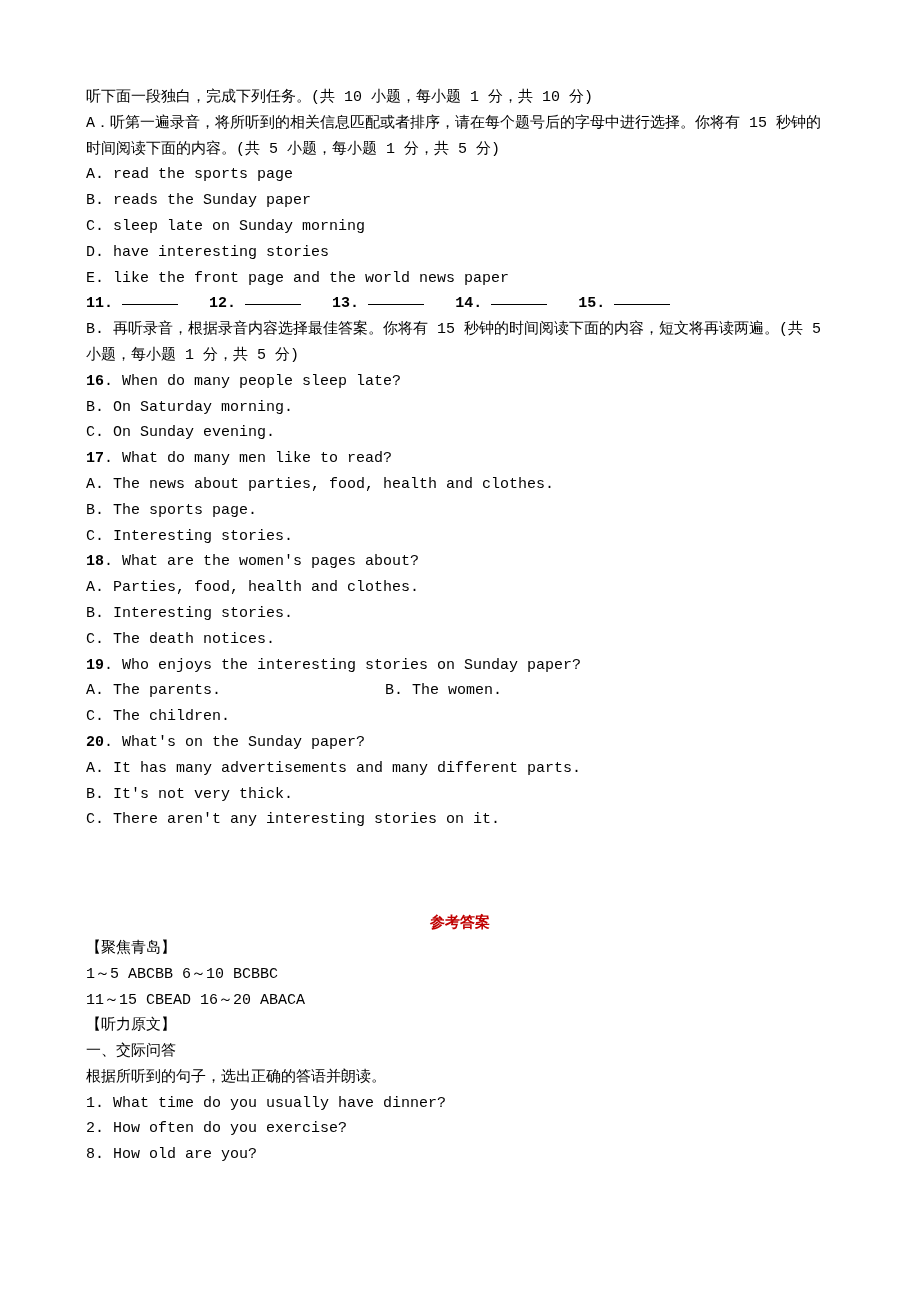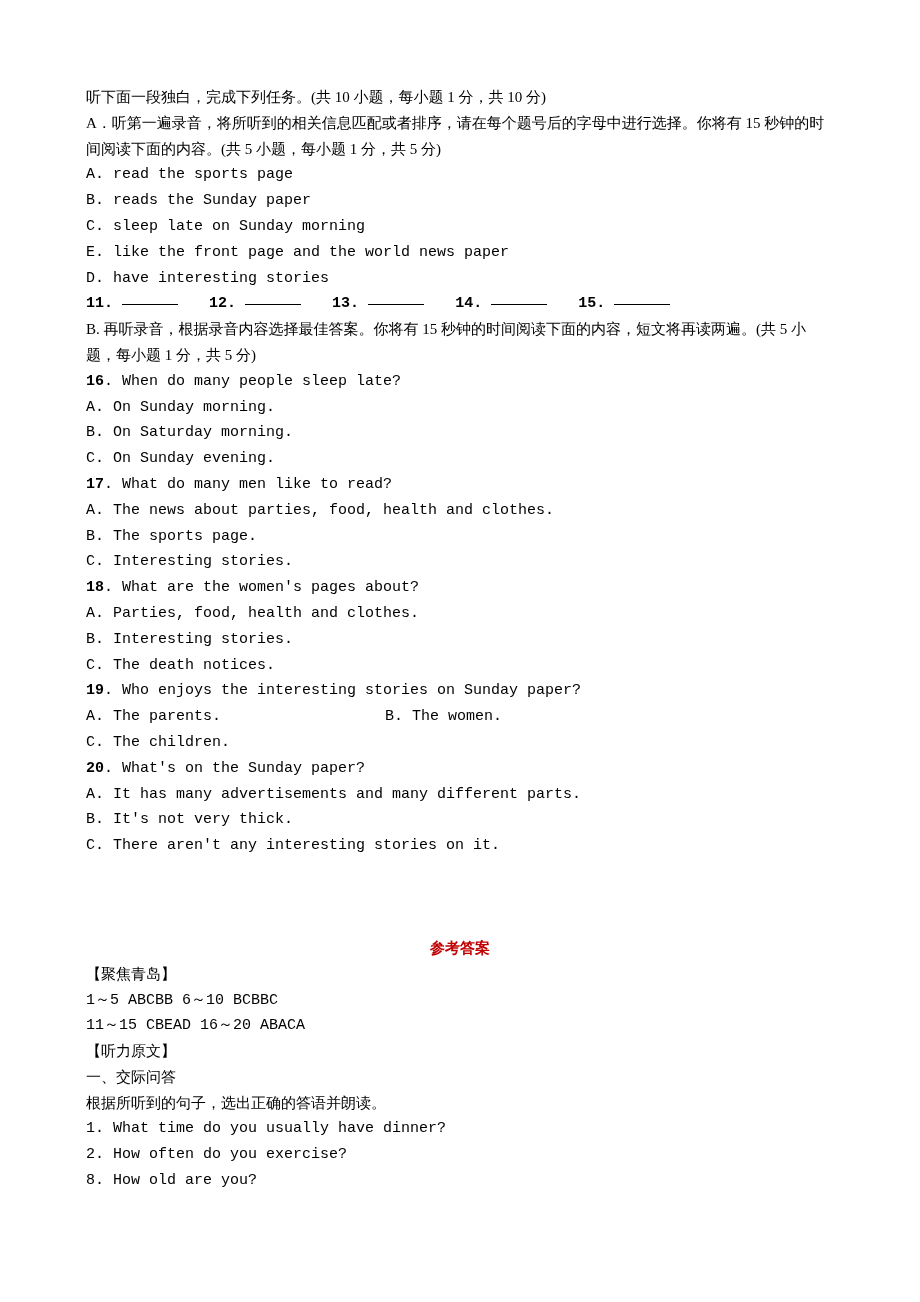--- a/index.html
+++ b/index.html
@@ -10,20 +10,21 @@
     width: 920px;
   }
   .page {
     padding: 85px 86px 80px 86px;
     font-size: 15px;
     line-height: 1.72;
     color: #000;
   }
   .line {
     white-space: normal;
+    font-family: Liberation Mono, monospace;
   }
   .mono {
     font-family: "Courier New", Courier, monospace;
   }
   .bold {
     font-weight: bold;
   }
   .blank {
     display: inline-block;
     border-bottom: 1px solid #000;
@@ -55,35 +56,34 @@
 <body>
 
 <div class="page">
 
   <div class="line">听下面一段独白，完成下列任务。(共 10 小题，每小题 1 分，共 10 分)</div>
   <div class="line">A．听第一遍录音，将所听到的相关信息匹配或者排序，请在每个题号后的字母中进行选择。你将有 15 秒钟的时间阅读下面的内容。(共 5 小题，每小题 1 分，共 5 分)</div>
 
   <div class="line mono">A. read the sports page</div>
   <div class="line mono">B. reads the Sunday paper</div>
   <div class="line mono">C. sleep late on Sunday morning</div>
+  <div class="line mono">D. have interesting stories</div>
   <div class="line mono">E. like the front page and the world news paper</div>
-  <div class="line mono">D. have interesting stories</div>
 
   <div class="line mono bold">
     <span>11.</span> <span class="blank"></span><span class="quad"></span>
     <span>12.</span> <span class="blank"></span><span class="quad"></span>
     <span>13.</span> <span class="blank"></span><span class="quad"></span>
     <span>14.</span> <span class="blank"></span><span class="quad"></span>
     <span>15.</span> <span class="blank"></span>
   </div>
 
   <div class="line">B. 再听录音，根据录音内容选择最佳答案。你将有 15 秒钟的时间阅读下面的内容，短文将再读两遍。(共 5 小题，每小题 1 分，共 5 分)</div>
 
   <div class="line mono"><span class="bold">16</span>. When do many people sleep late?</div>
-  <div class="line mono">A. On Sunday morning.</div>
   <div class="line mono">B. On Saturday morning.</div>
   <div class="line mono">C. On Sunday evening.</div>
 
   <div class="line mono"><span class="bold">17</span>. What do many men like to read?</div>
   <div class="line mono">A. The news about parties, food, health and clothes.</div>
   <div class="line mono">B. The sports page.</div>
   <div class="line mono">C. Interesting stories.</div>
 
   <div class="line mono"><span class="bold">18</span>. What are the women's pages about?</div>
   <div class="line mono">A. Parties, food, health and clothes.</div>

